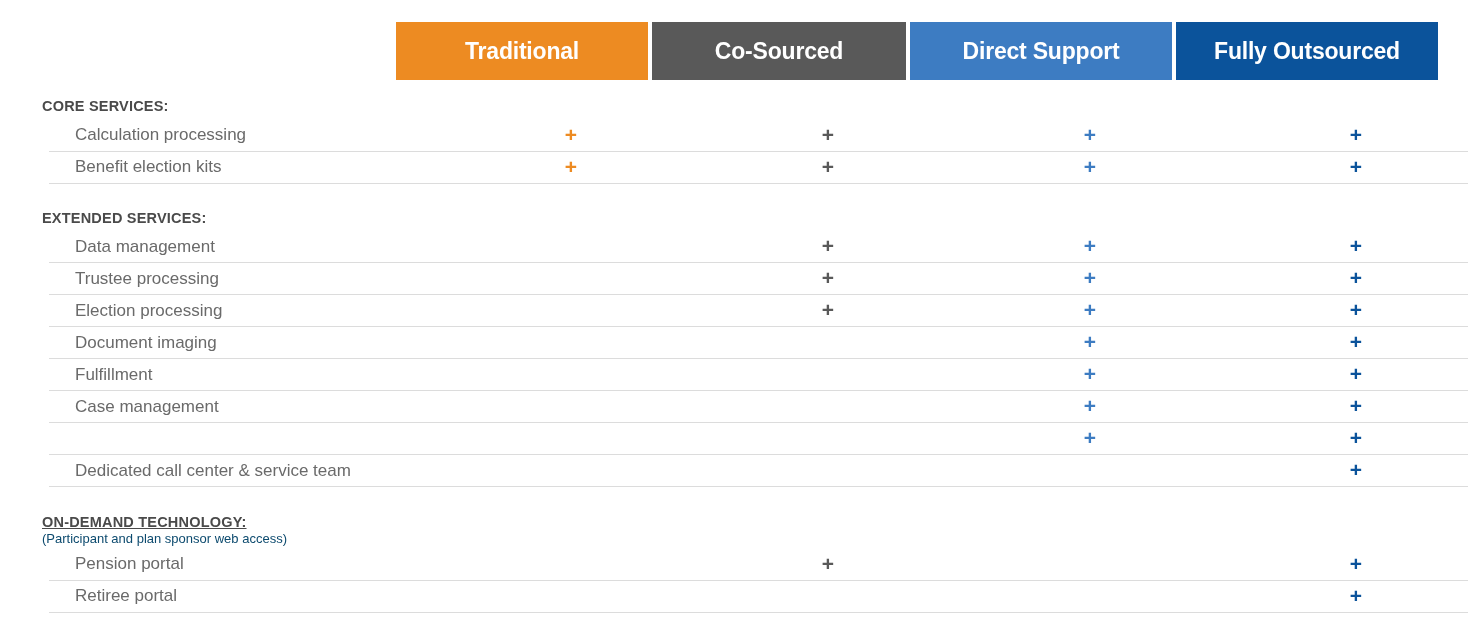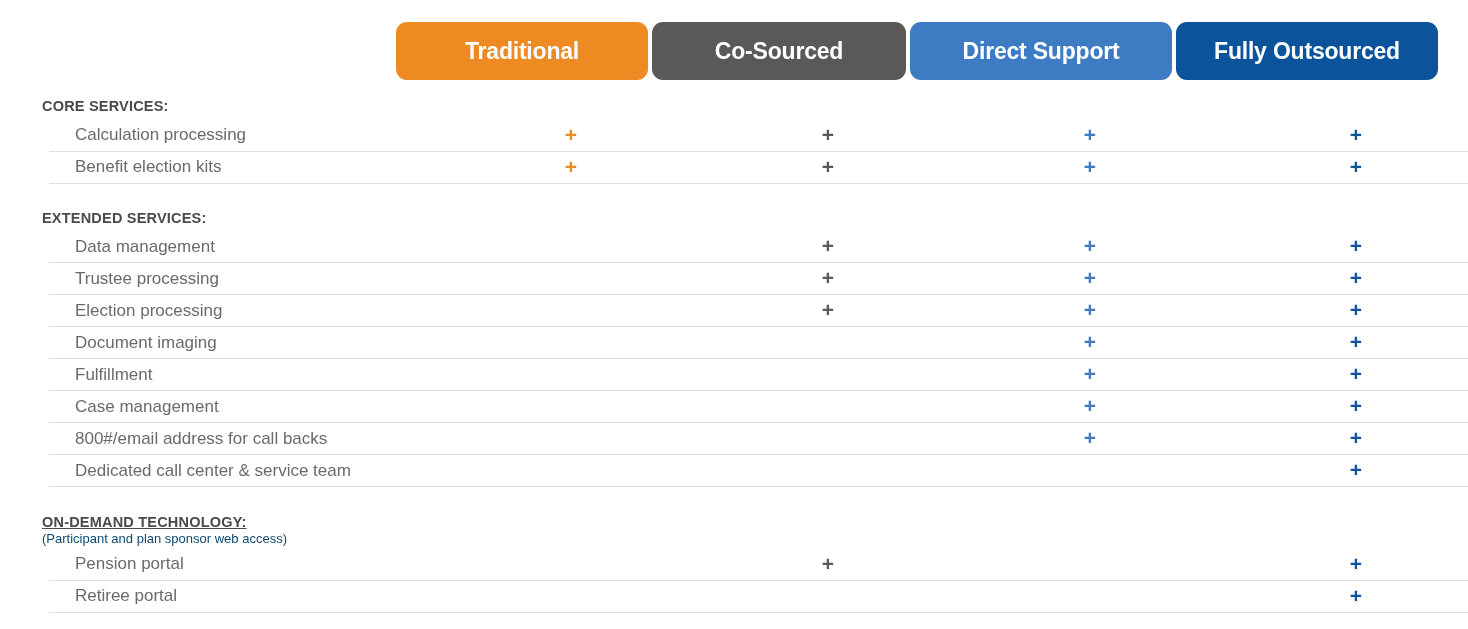--- a/index.html
+++ b/index.html
@@ -47,21 +47,20 @@
   .hcell {
     height: 58px;
     display: flex;
     align-items: center;
     justify-content: center;
     color: #ffffff;
     font-size: 23px;
     font-weight: bold;
     letter-spacing: -0.2px;
     box-sizing: border-box;
-    border-radius: 11px;
   }
   .hcell-gap {
     width: 4px;
     flex: 0 0 4px;
   }
   .hcell.c0 { flex: 0 0 252px; width: 252px; }
   .hcell.c1 { flex: 0 0 254px; width: 254px; }
   .hcell.c2 { flex: 0 0 262px; width: 262px; }
   .hcell.c3 { flex: 0 0 262px; width: 262px; }
 
@@ -299,21 +298,20 @@
           <div class="mk m2" style="color: rgb(61, 124, 194);">
             <span>+</span>
           </div>
           <div class="mk gap"></div>
           <div class="mk m3" style="color: rgb(11, 83, 155);">
             <span>+</span>
           </div>
         </div>
       </div>
       <div class="row">
-        <div class="label">800#/email address for call backs</div>
         <div class="marks">
           <div class="mk m0"></div>
           <div class="mk gap"></div>
           <div class="mk m1"></div>
           <div class="mk gap"></div>
           <div class="mk m2" style="color: rgb(61, 124, 194);">
             <span>+</span>
           </div>
           <div class="mk gap"></div>
           <div class="mk m3" style="color: rgb(11, 83, 155);">

